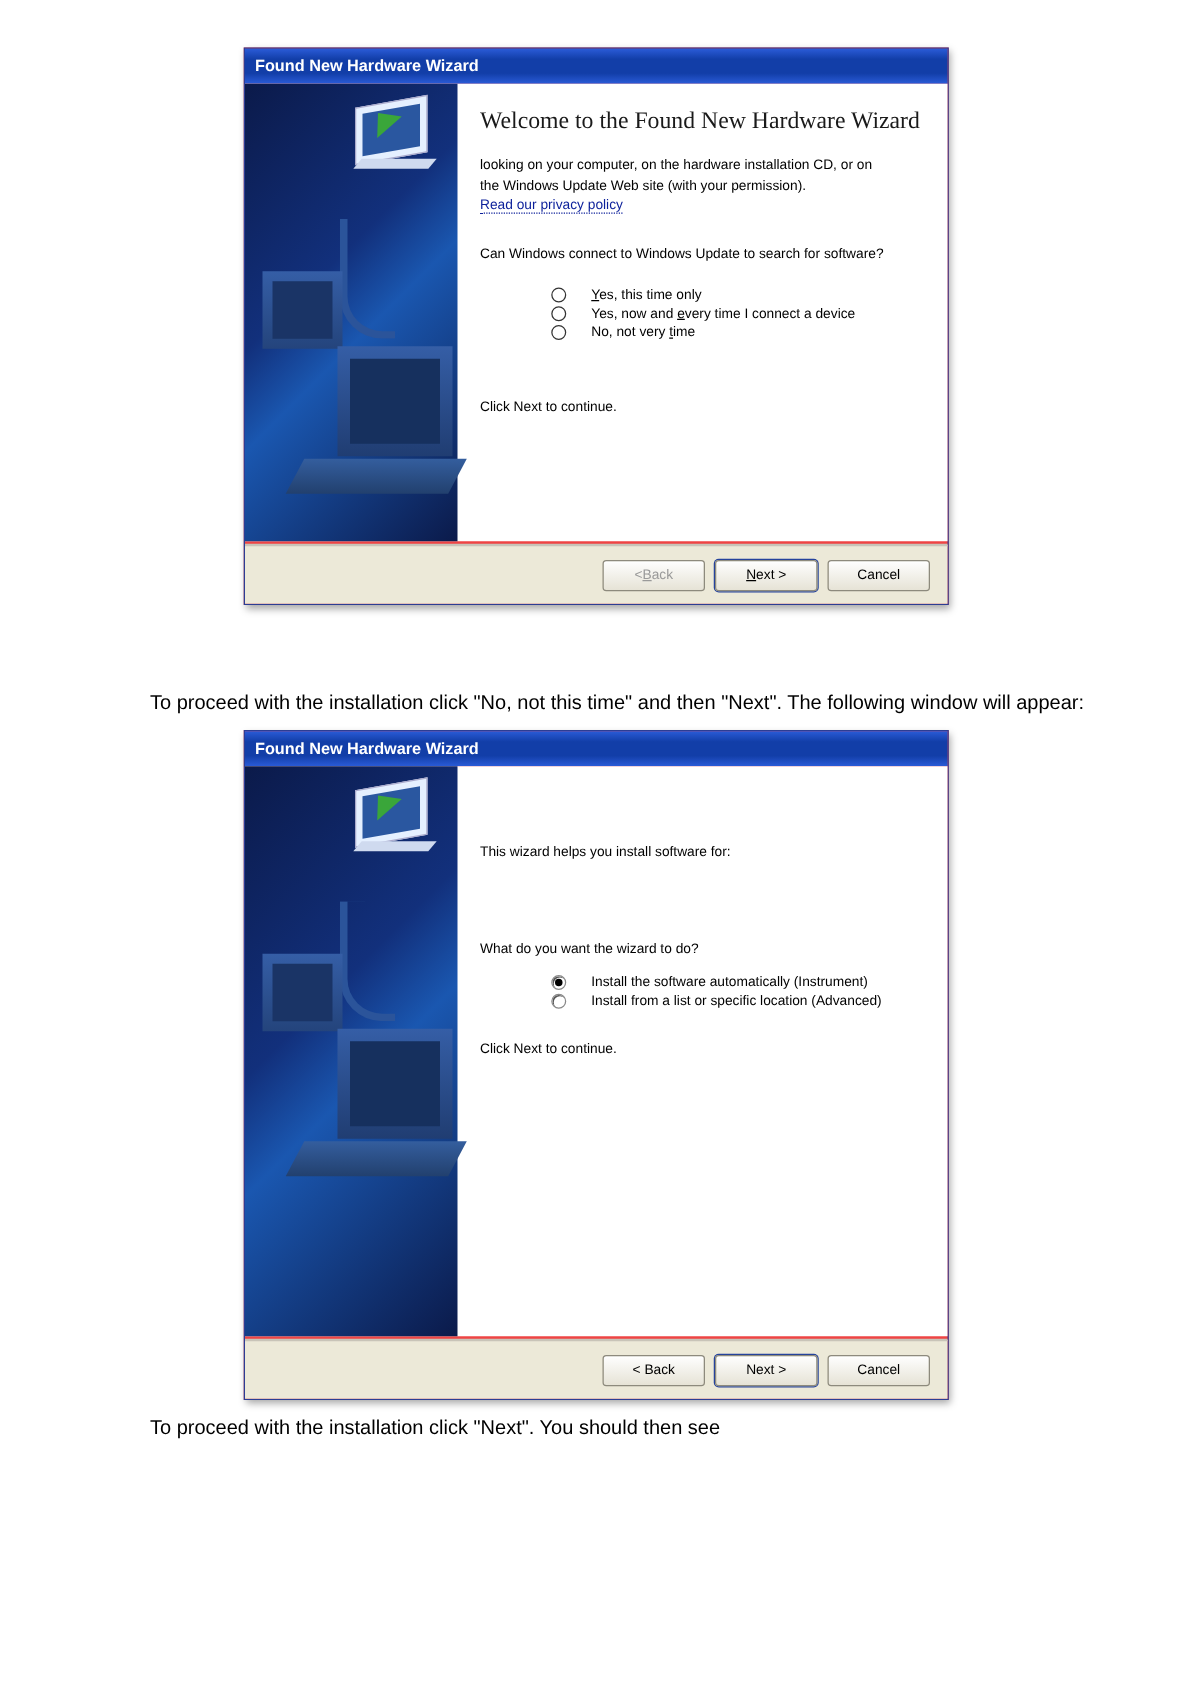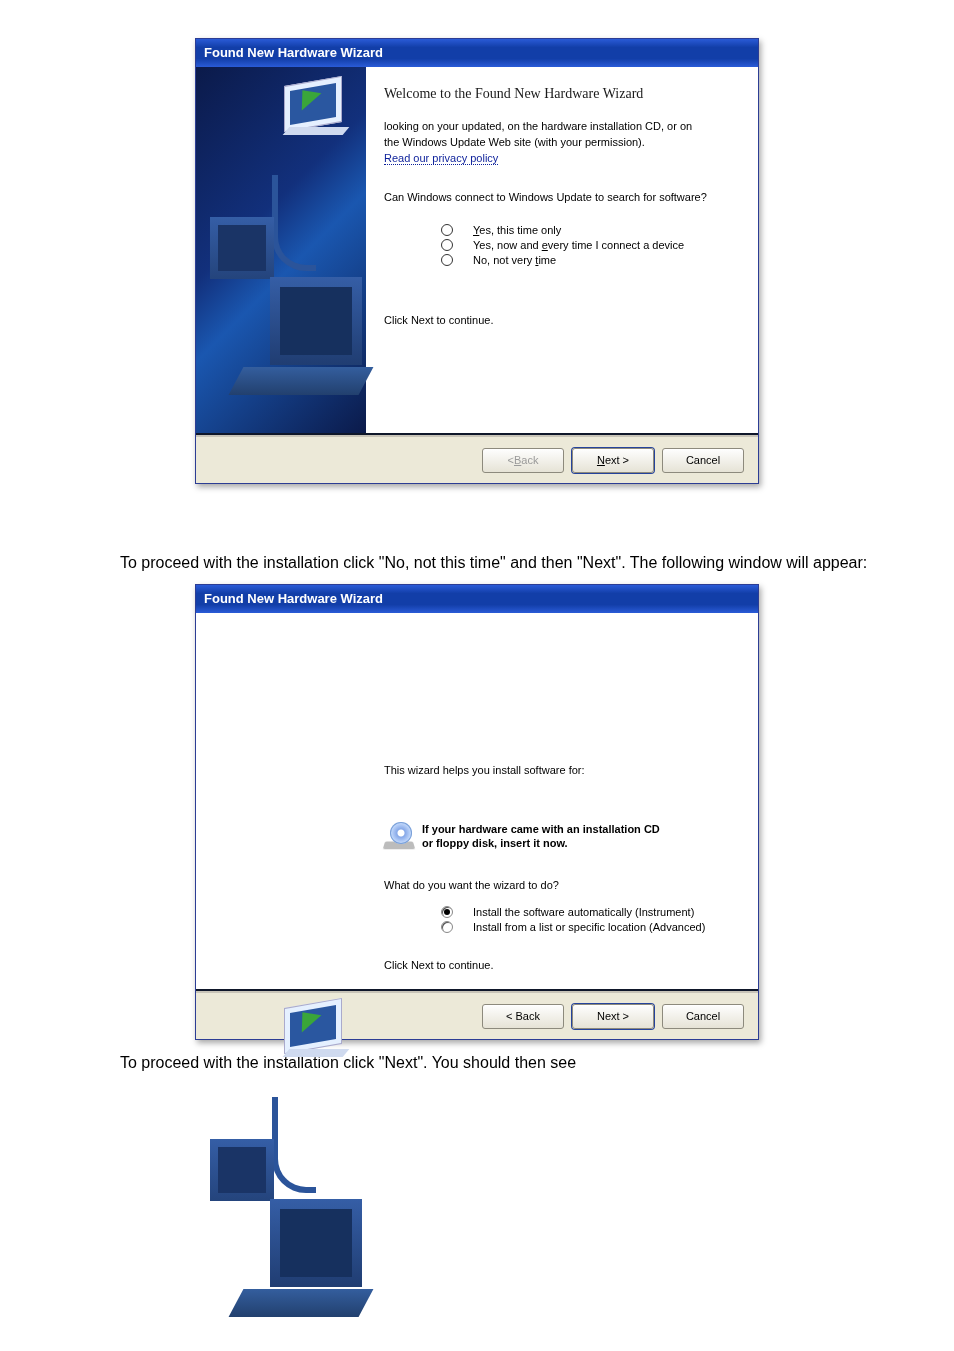--- a/index.html
+++ b/index.html
@@ -19,21 +19,21 @@
   .caption {
     font-family: Liberation Sans, sans-serif;
     font-size: 16px;
     margin: 0 0 12px 120px;
   }
 
   .wizard-wrap { display: flex; justify-content: center; }
   .wizard {
     width: 562px;
     border: 1px solid #2c3d94;
-    background: #0f172a;
+    background: #ef4444;
     box-shadow: 2px 3px 6px rgba(0,0,0,.35);
   }
   .titlebar {
     height: 28px;
     line-height: 28px;
     padding: 0 8px;
     color: #fff;
     font-weight: bold;
     font-size: 13px;
     background: linear-gradient(180deg,#2a5bd7 0%, #123ea8 30%, #123ea8 70%, #2a5bd7 100%);
@@ -89,21 +89,21 @@
     border-bottom:6px solid #2b549a;
     border-radius: 0 0 0 34px;
   }
 
   .main {
     flex: 1;
     padding: 16px 18px 14px 18px;
   }
   .h1 {
     font-family: "Georgia","Times New Roman",serif;
-    font-size: 14px;
+    font-size: 19px;
     color: #1a1a1a;
     margin: 2px 0 16px 0;
     line-height: 1.25;
   }
   .para { font-size: 11px; color:#000; margin: 0 0 2px 0; line-height:1.35; }
   .link {
     color:#0b1f9a;
     text-decoration: none;
     border-bottom: 1px dotted #0b1f9a;
   }
@@ -188,21 +188,21 @@
               </div>
           <div class="glyph-base"></div>
           <div class="glyph-cable"></div>
           <div class="glyph-pc1"></div>
           <div class="glyph-pc2"></div>
           <div class="glyph-kb"></div>
         </div>
       </div>
       <div class="main">
         <div class="h1">Welcome to the Found New Hardware Wizard</div>
-        <p class="para">looking on your updated, on the hardware installation CD, or on</p>
+        <p class="para">looking on your computer, on the hardware installation CD, or on</p>
         <p class="para">the Windows Update Web site (with your permission).</p>
         <a href="#" class="link">Read our privacy policy</a>
         <div class="gap"></div>
         <p class="para">Can Windows connect to Windows Update to search for software?</p>
         <div class="gap-s"></div>
 
         <div class="radio-row">
           <span class="radio"></span>
           <span><span class="underline-accesskey">Y</span><span>es, this time only</span></span>
         </div>
@@ -234,50 +234,40 @@
     </div>
   </div>
 </div>
 
 <div style="height:70px;"></div>
 <p class="caption">To proceed with the installation click "No, not this time" and then "Next". The following window will appear:</p>
 
 <div class="wizard-wrap">
   <div class="wizard">
     <div class="titlebar">Found New Hardware Wizard</div>
-    <div class="body" style="height:376px;align-items:flex-end;">
+    <div class="body" style="height:456px;">
       <div class="side">
         <div class="side-inner">
           <div class="glyph-box">
                 <div class="glyph-screen"></div>
                 <div class="glyph-arrow"></div>
               </div>
           <div class="glyph-base"></div>
           <div class="glyph-cable"></div>
           <div class="glyph-pc1"></div>
           <div class="glyph-pc2"></div>
           <div class="glyph-kb"></div>
         </div>
       </div>
       <div class="main">
         <div style="height:46px;"></div>
         <p class="para">This wizard helps you install software for:</p>
         <div style="height:8px;"></div>
         <div style="height:28px;"></div>
 
-        <div class="cd-row">
-          <div class="cd-icon">
-            <div class="tray"></div>
-                <div class="disc"></div>
-          </div>
-          <div class="cd-text">
-            <div>If your hardware came with an installation CD</div>
-            <div>or floppy disk, insert it now.</div>
-          </div>
-        </div>
 
         <div style="height:24px;"></div>
         <p class="para">What do you want the wizard to do?</p>
         <div style="height:8px;"></div>
 
         <div class="radio-row">
           <span class="radio win98 checked"></span>
           <span>Install the software automatically (Instrument)</span>
         </div>
         <div class="radio-row">

